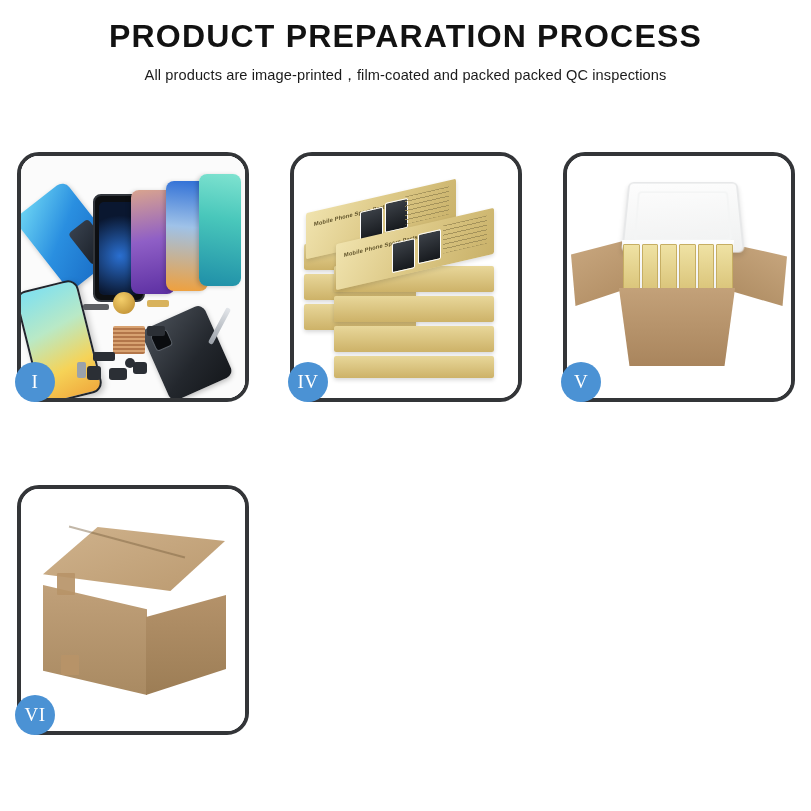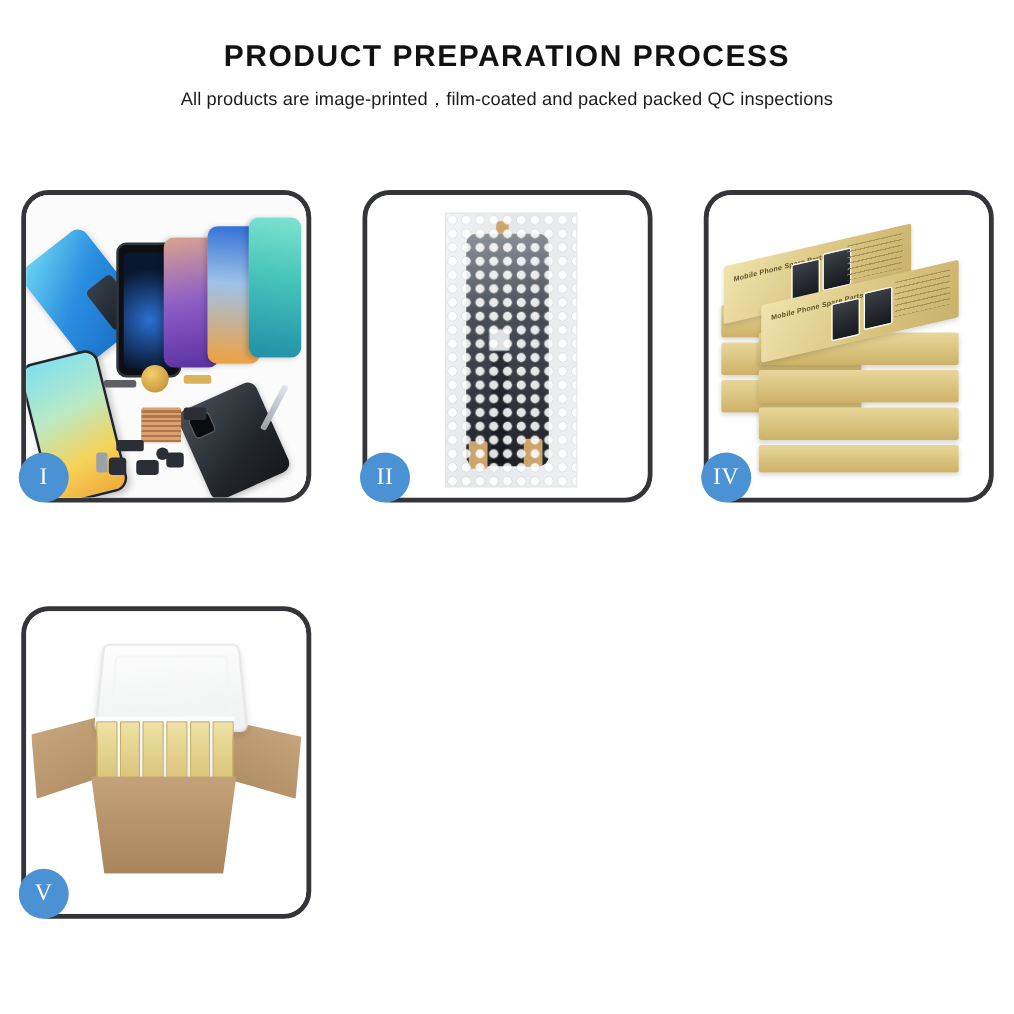--- a/index.html
+++ b/index.html
@@ -5,21 +5,21 @@
   html,body{margin:0;padding:0;}
   body{
     width:811px;height:811px;background:#ffffff;overflow:hidden;
     font-family:"Liberation Sans",sans-serif;
   }
   .page{position:relative;width:811px;height:811px;}
 
   
   .header{position:absolute;left:0;top:0;width:811px;text-align:center;}
   .title{
-    margin-top:33px;font-size:24px;letter-spacing:1.2px;color:#121212;
+    margin-top:20px;font-size:32px;letter-spacing:1.2px;color:#121212;
     font-weight:700;line-height:1.05;white-space:nowrap;
   }
   .subtitle{
     margin-top:12px;font-size:14.6px;color:#1b1b1b;font-weight:400;
     letter-spacing:0.1px;white-space:nowrap;
   }
 
   
   .grid{
     position:absolute;left:17px;top:152px;
@@ -308,34 +308,20 @@
         <div class="flex" style="left:112px;top:206px;width:14px;height:12px;border-radius:3px;"></div>
         <div class="flex gold" style="left:126px;top:144px;width:22px;height:7px;"></div>
         <div class="flex" style="left:126px;top:170px;width:18px;height:10px;"></div>
         <div class="flex" style="left:104px;top:202px;width:10px;height:10px;border-radius:50%;"></div>
         <div class="flex" style="left:56px;top:206px;width:9px;height:16px;border-radius:2px;background:#9aa2ab;"></div>
         <div class="tool"></div>
       </div>
       <div class="badge">I</div>
     </div>
 
-    <div class="panel">
-      <div class="stage">
-        <div class="bubblebag">
-          <div class="lcd"></div>
-          <div class="lcdflex"></div>
-          <div class="lcdchip"></div>
-          <div class="lcdpad" style="left:18px;top:182px;"></div>
-          <div class="lcdpad" style="left:62px;top:180px;"></div>
-          <div class="lcdpad" style="left:40px;top:6px;width:10px;height:10px;"></div>
-          <div class="bubbletex"></div>
-        </div>
-      </div>
-      <div class="badge">II</div>
-    </div>
 
 
     <div class="panel">
       <div class="stage">
         <div class="stackwrap">
 
           <div class="gbox" style="left:4px;top:74px;width:112px;height:26px;"></div>
           <div class="gbox" style="left:4px;top:104px;width:112px;height:26px;"></div>
           <div class="gbox" style="left:4px;top:134px;width:112px;height:26px;"></div>
           <div class="gbox" style="left:34px;top:96px;width:160px;height:26px;"></div>
@@ -373,15 +359,26 @@
             <span class="gcard"></span>
           <span class="gcard"></span>
             <span class="gcard"></span>
             <span class="gcard"></span>
         </div>
         <div class="cartonBody"></div>
       </div>
       <div class="badge">V</div>
     </div>
 
+    <div class="panel">
+      <div class="stage">
+        <div class="ctTop"></div>
+        <div class="ctFront"></div>
+        <div class="ctSide"></div>
+        <div class="seam" style="left:46px;top:52px;width:120px;height:2px;transform:rotate(15deg);"></div>
+        <div class="tape" style="left:36px;top:84px;width:18px;height:22px;"></div>
+        <div class="tape" style="left:40px;top:166px;width:18px;height:20px;"></div>
+      </div>
+      <div class="badge">VI</div>
+    </div>
 
   </div>
 </div>
 
 </body></html>

